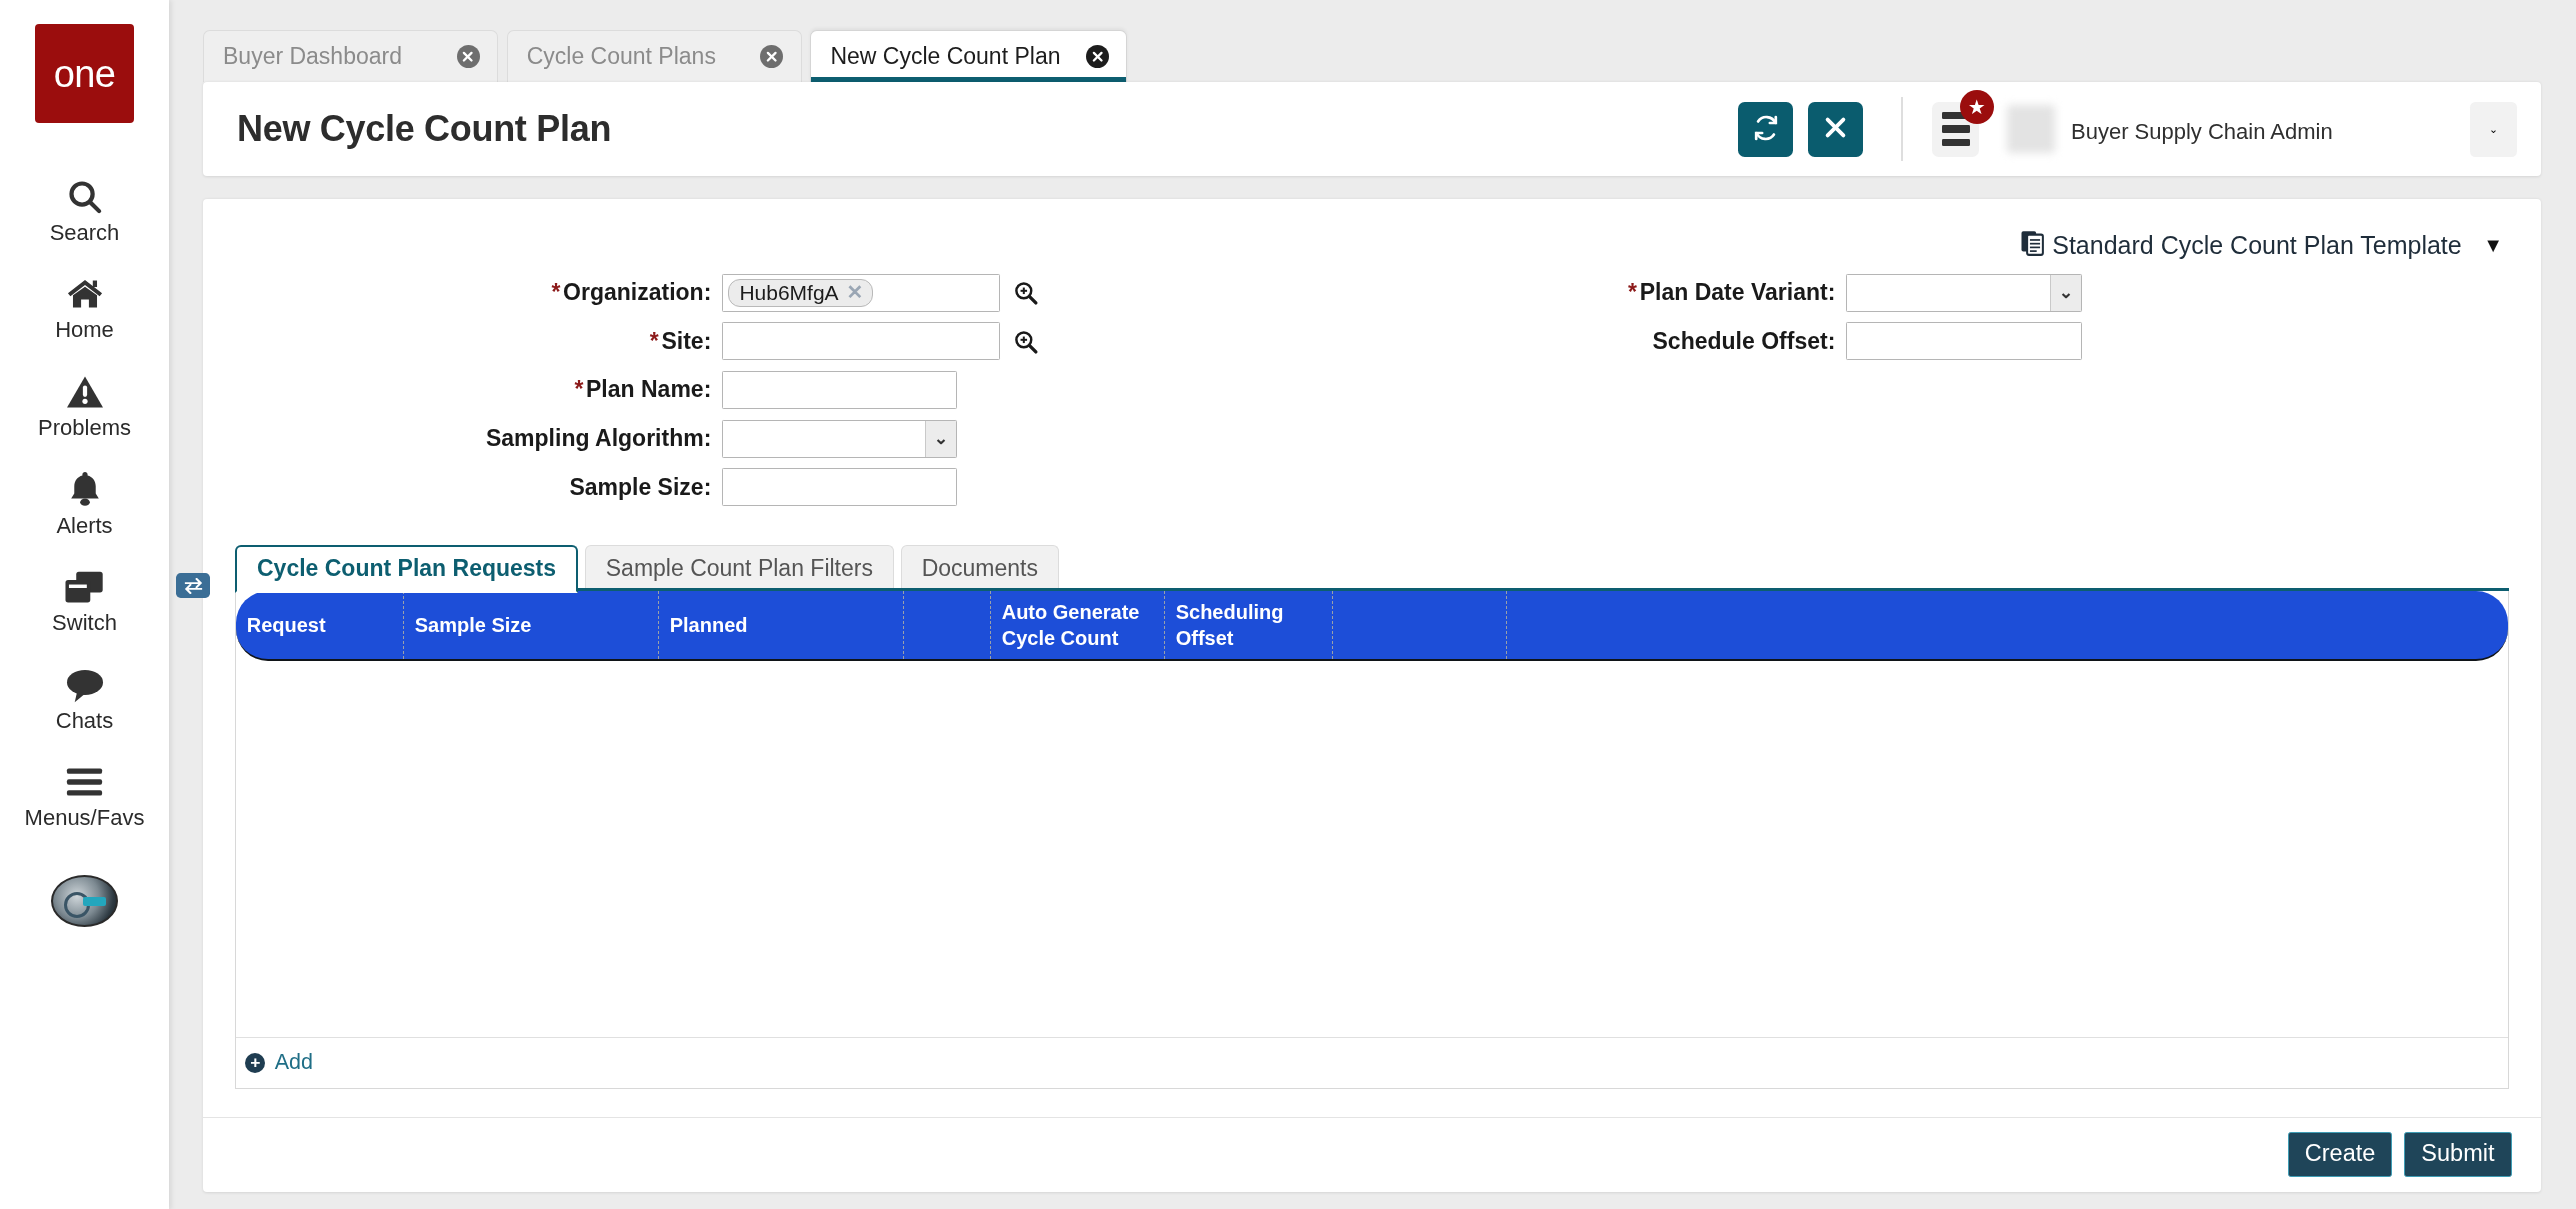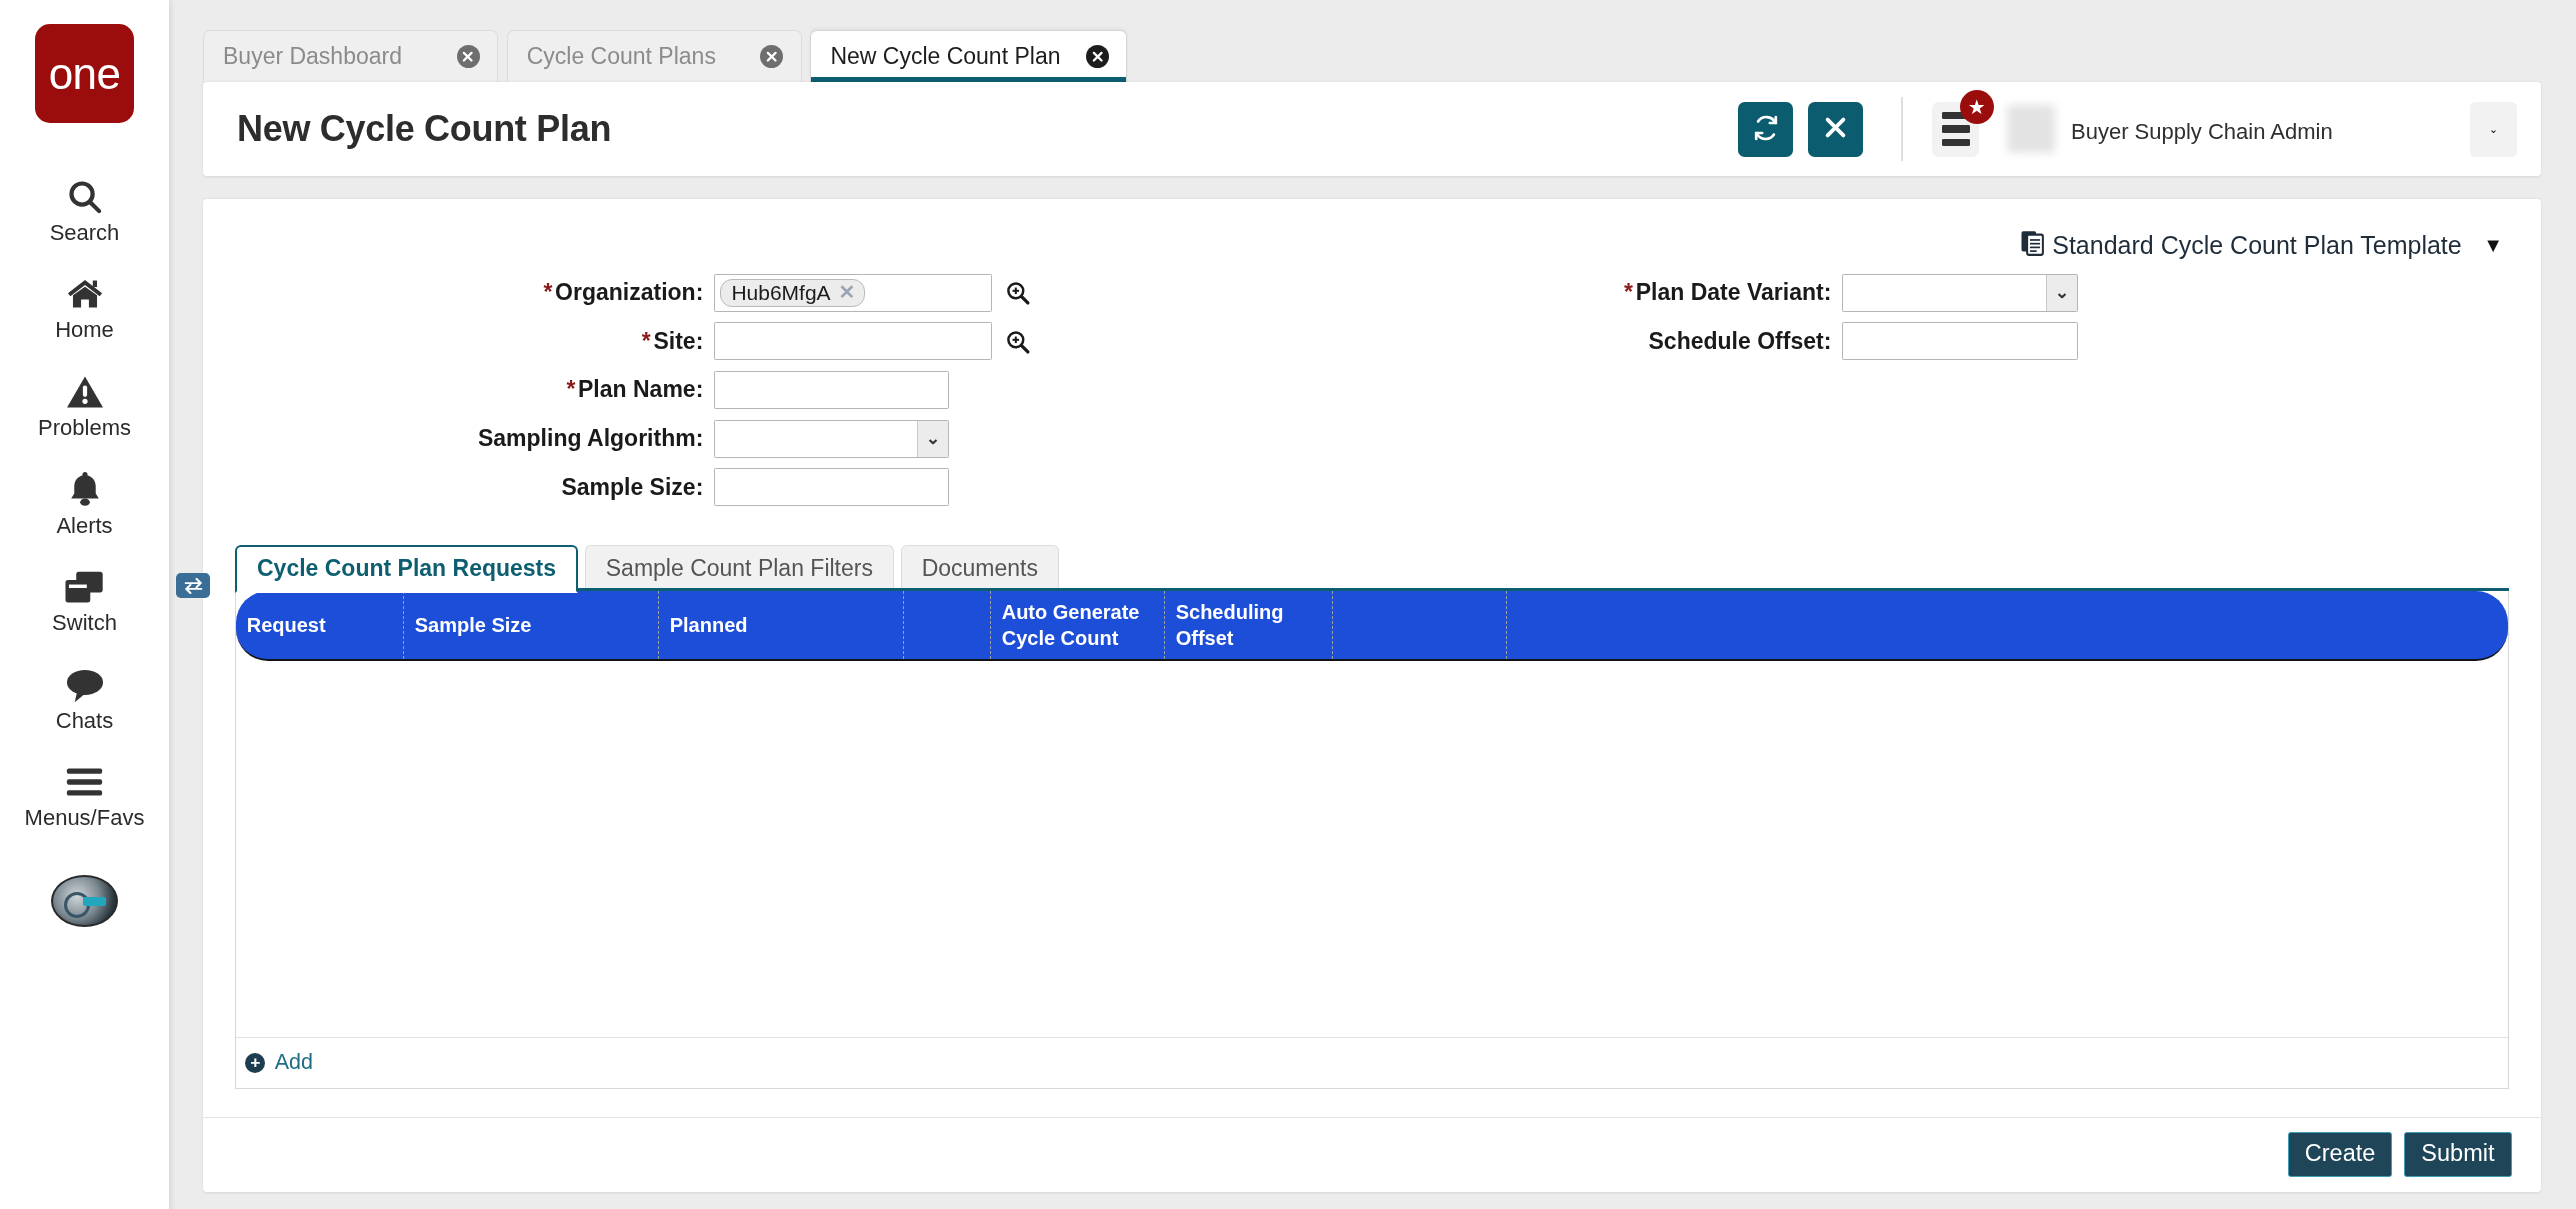--- a/index.html
+++ b/index.html
@@ -17,24 +17,24 @@
     background: #ffffff;
     flex: 0 0 169px;
     position: relative;
     z-index: 5;
     box-shadow: 2px 0 5.4px rgba(0,0,0,0.10);
   }
   .logo {
     width: 99px; height: 99px;
     margin: 24px auto 0 auto;
     background: #9b0d0d;
-    border-radius: 15px;
+    border-radius: 4px;
     display: flex; align-items: center; justify-content: center;
     color: #fff;
-    font-size: 44px;
+    font-size: 38px;
     font-weight: 400;
     letter-spacing: -0.7px;
     line-height: 1;
   }
   .nav { margin-top: 38px; }
   .nav-item {
     display: flex; flex-direction: column; align-items: center;
     padding: 14.8px 0 14.8px 0;
     cursor: pointer;
     position: relative;
@@ -185,21 +185,21 @@
     display:flex; justify-content:flex-end; align-items:center;
     padding: 29.5px 38px 0 0;
   }
   .template-link {
     display:flex; align-items:center; gap:6.7px;
     font-size:25px; color:#1f2d3a; cursor:pointer;
   }
   .template-caret { font-size:20px; color:#111; margin-left:14.8px; }
 
   
-  .form-wrap { display:flex; padding: 12px 0 0 0; }
+  .form-wrap { display:flex; padding: 12px 0 0 8px; }
   .form-col { width: 50%; }
   .frow { display:flex; align-items:center; margin-bottom: 10.7px; }
   .flabel {
     font-size: 23px; color:#1a1a1a; font-weight:700;
     text-align:right; padding-right: 10.7px;
   }
   .col-left .flabel { width: 511px; }
   .col-right .flabel { width: 470px; }
   .req { color:#8c1a1a; font-weight:700; margin-right:2.7px; }
   .finput {

